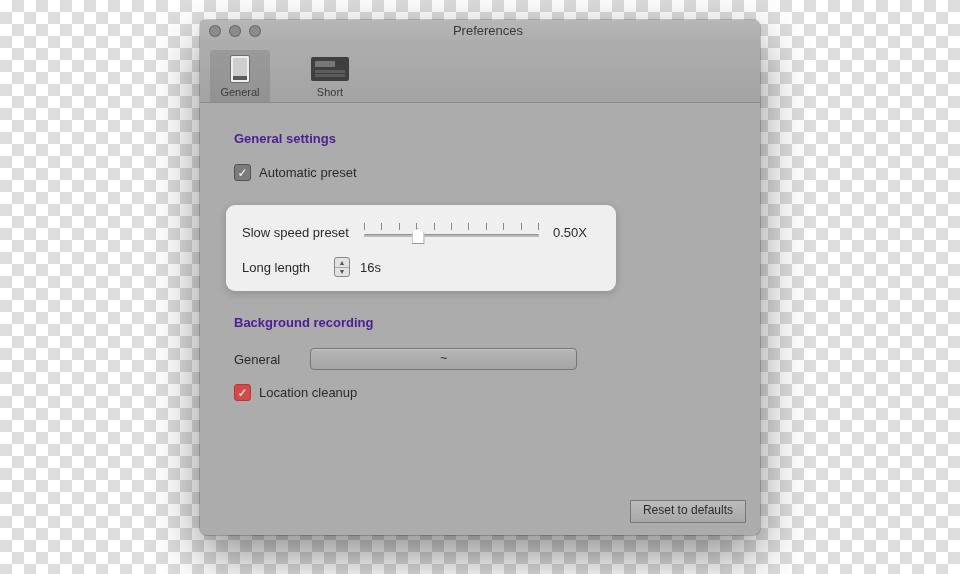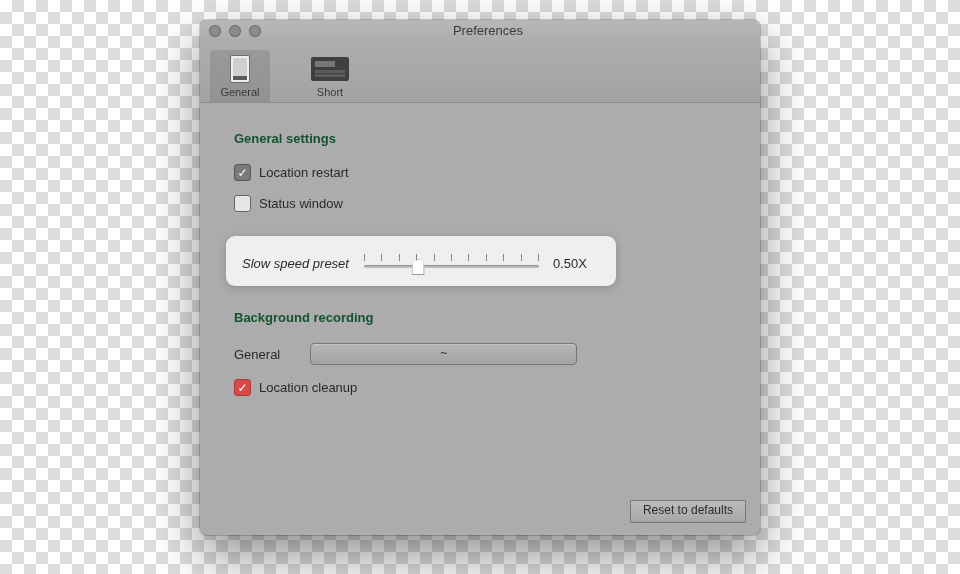--- a/index.html
+++ b/index.html
@@ -103,21 +103,21 @@
     box-shadow: 0 -4px 0 #888;
     opacity: .4;
   }
 
   
   .body {
     padding: 28px 34px 0;
   }
   .section-title {
     font-weight: 600;
-    color: #14532d;
+    color: #4c1d95;
     margin-bottom: 18px;
   }
 
   .row {
     display: flex;
     align-items: center;
     margin-bottom: 14px;
     color: #2a2a2a;
   }
 
@@ -149,21 +149,21 @@
     width: 358px;
     background: #efefef;
     border-radius: 9px;
     padding: 18px 16px 14px;
     box-shadow: 0 2px 8px rgba(0,0,0,.18);
     color: #333;
   }
   .card .row { margin-bottom: 16px; }
   .card .row:last-child { margin-bottom: 0; }
 
-  .slider-label { width: 122px; font-style: italic; }
+  .slider-label { width: 122px; }
   .slider-wrap {
     position: relative;
     width: 175px;
     height: 18px;
     margin-right: 14px;
   }
   .ticks {
     position: absolute;
     top: 0; left: 0; right: 0;
     display: flex;
@@ -268,25 +268,21 @@
       <div>Short</div>
     </div>
   </div>
 
   <div class="body">
 
     <div class="section-title">General settings</div>
 
     <div class="row">
       <span class="chk checked">✓</span>
-      <span>Location restart</span>
-    </div>
-    <div class="row">
-      <span class="chk"></span>
-      <span>Status window</span>
+      <span>Automatic preset</span>
     </div>
 
     <div class="card">
       <div class="row">
         <span class="slider-label">Slow speed preset</span>
         <span class="slider-wrap">
           <span class="ticks">
             <span class="tick"></span>
               <span class="tick"></span>
               <span class="tick"></span>
@@ -297,20 +293,28 @@
               <span class="tick"></span>
               <span class="tick"></span>
               <span class="tick"></span>
               <span class="tick"></span>
           </span>
           <span class="track"></span>
           <span class="thumb"></span>
         </span>
         <span>0.50X</span>
       </div>
+      <div class="row">
+        <span class="field-label">Long length</span>
+        <span class="stepper">
+          <div>▲</div>
+          <div>▼</div>
+        </span>
+        <span>16s</span>
+      </div>
     </div>
 
     <div class="section-title">Background recording</div>
 
     <div class="row">
       <span>General</span>
       <span class="loc-btn">~</span>
     </div>
 
     <div class="row">

